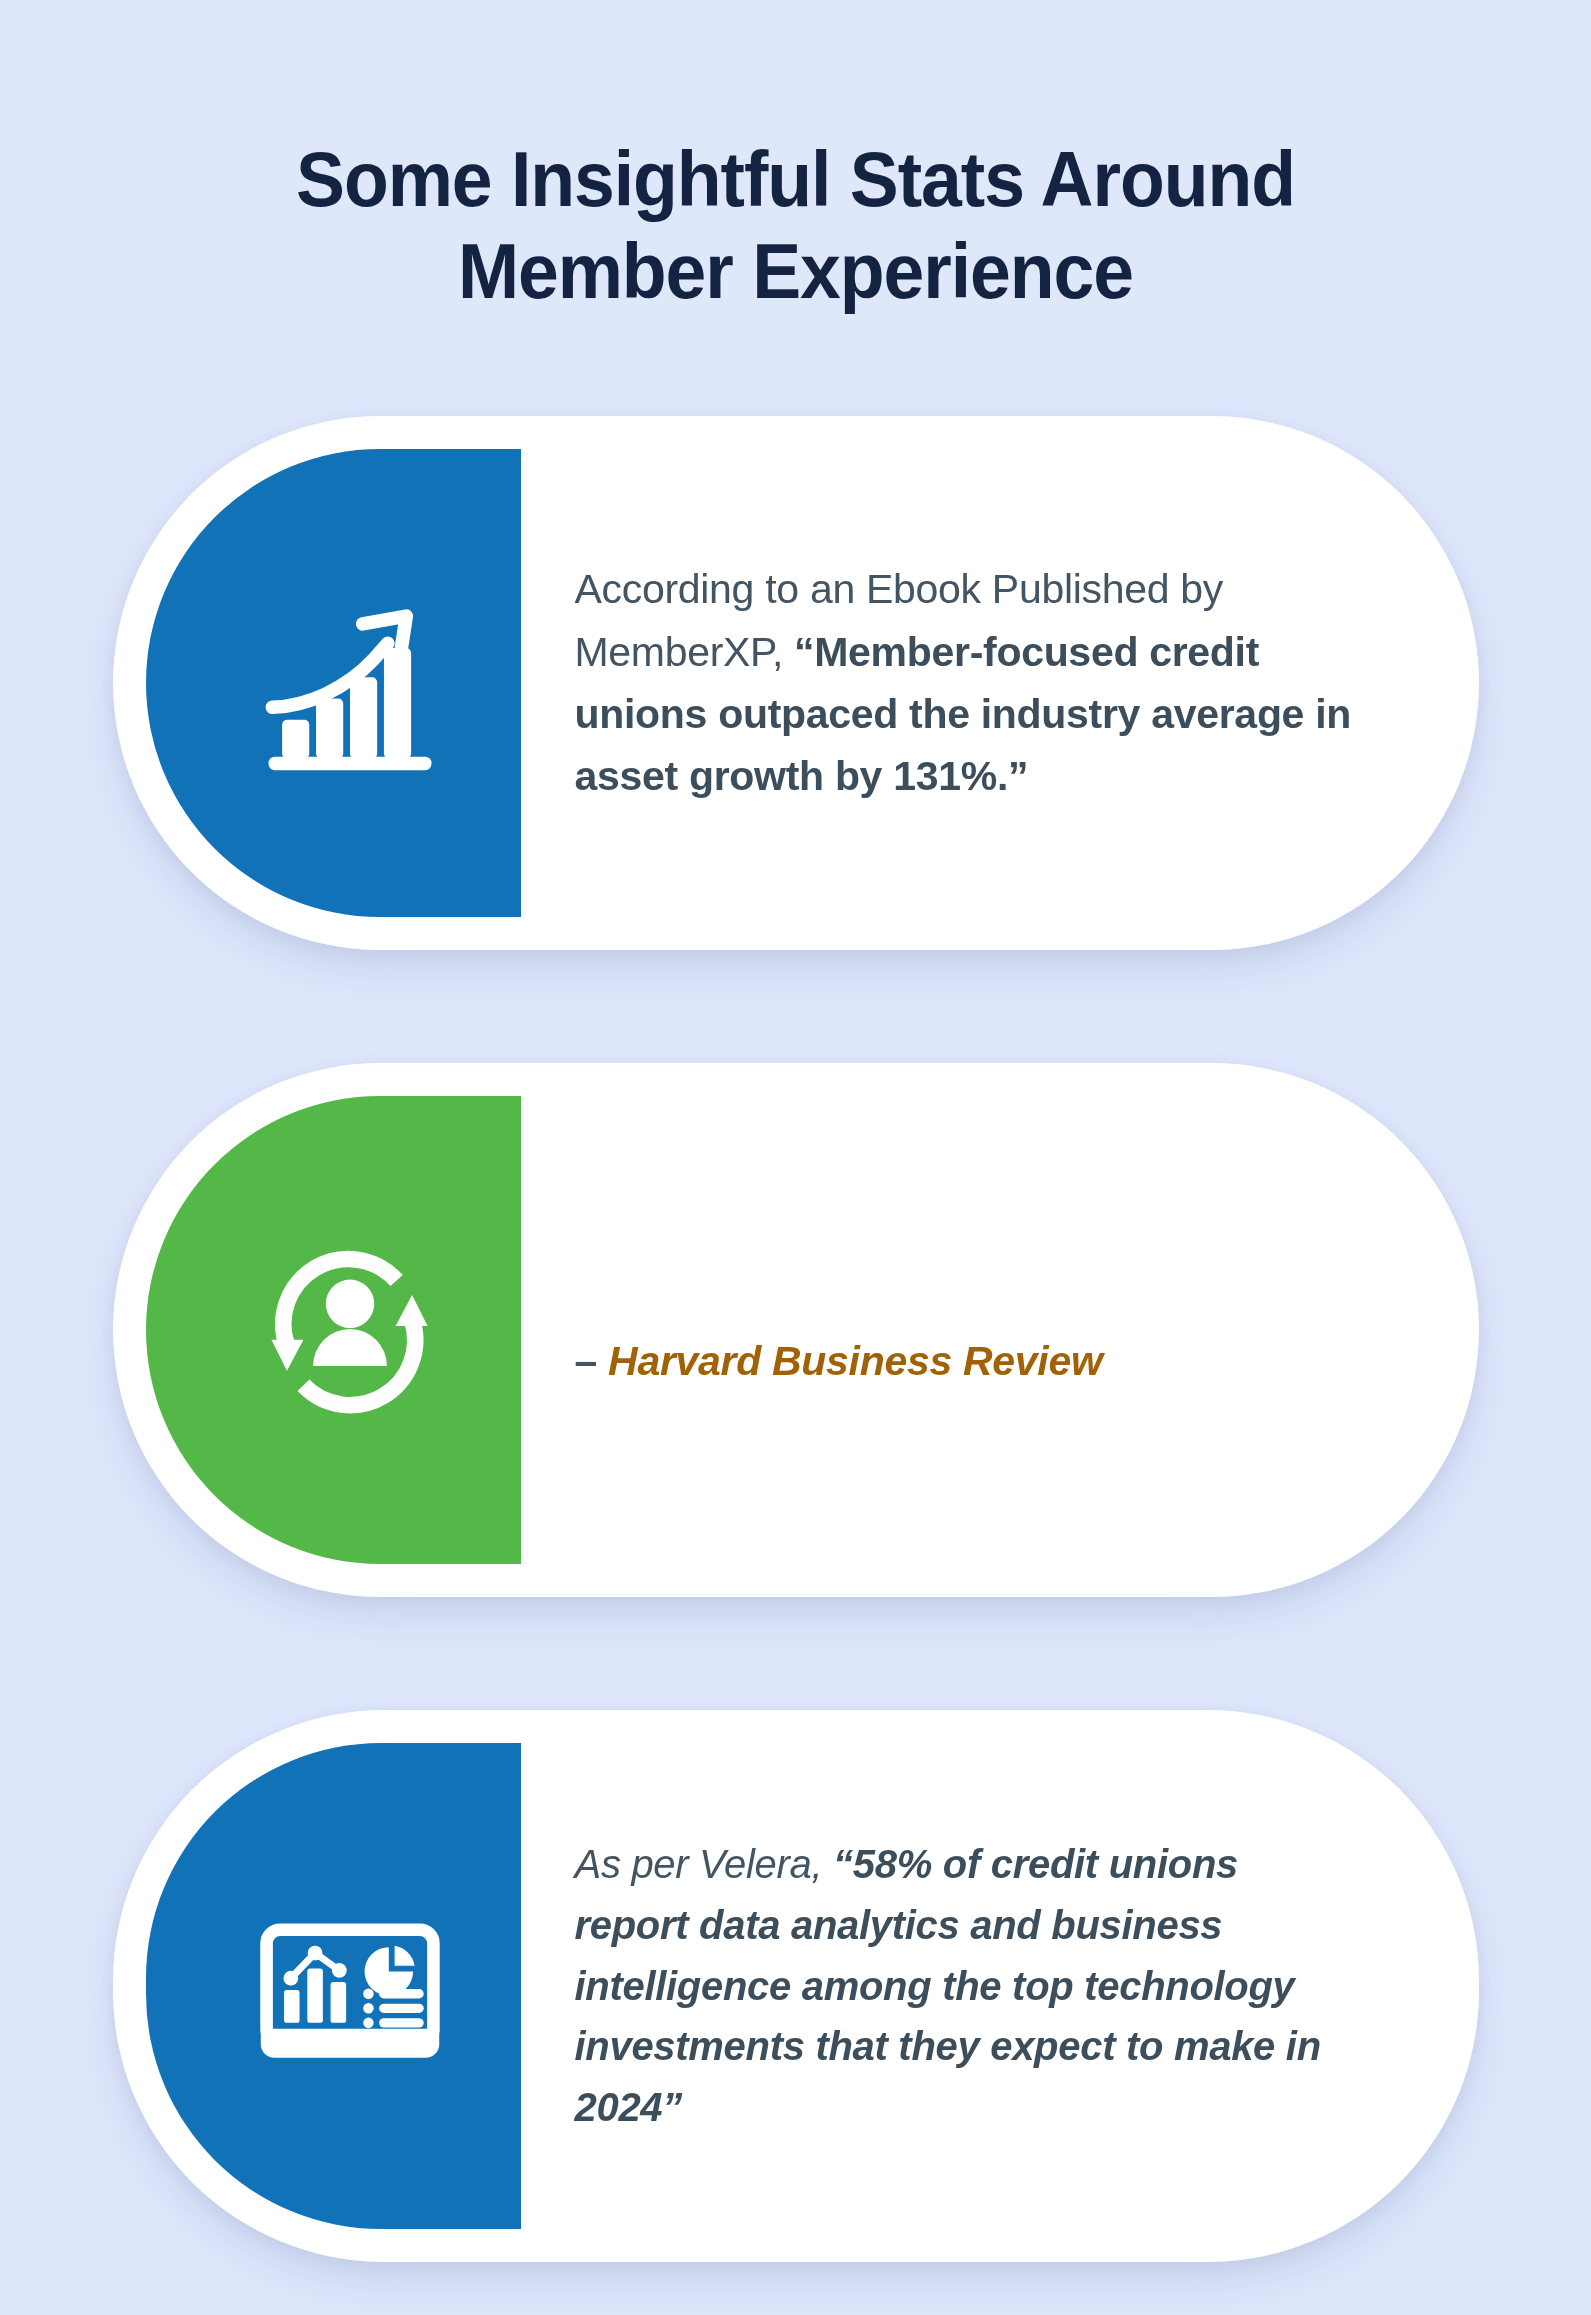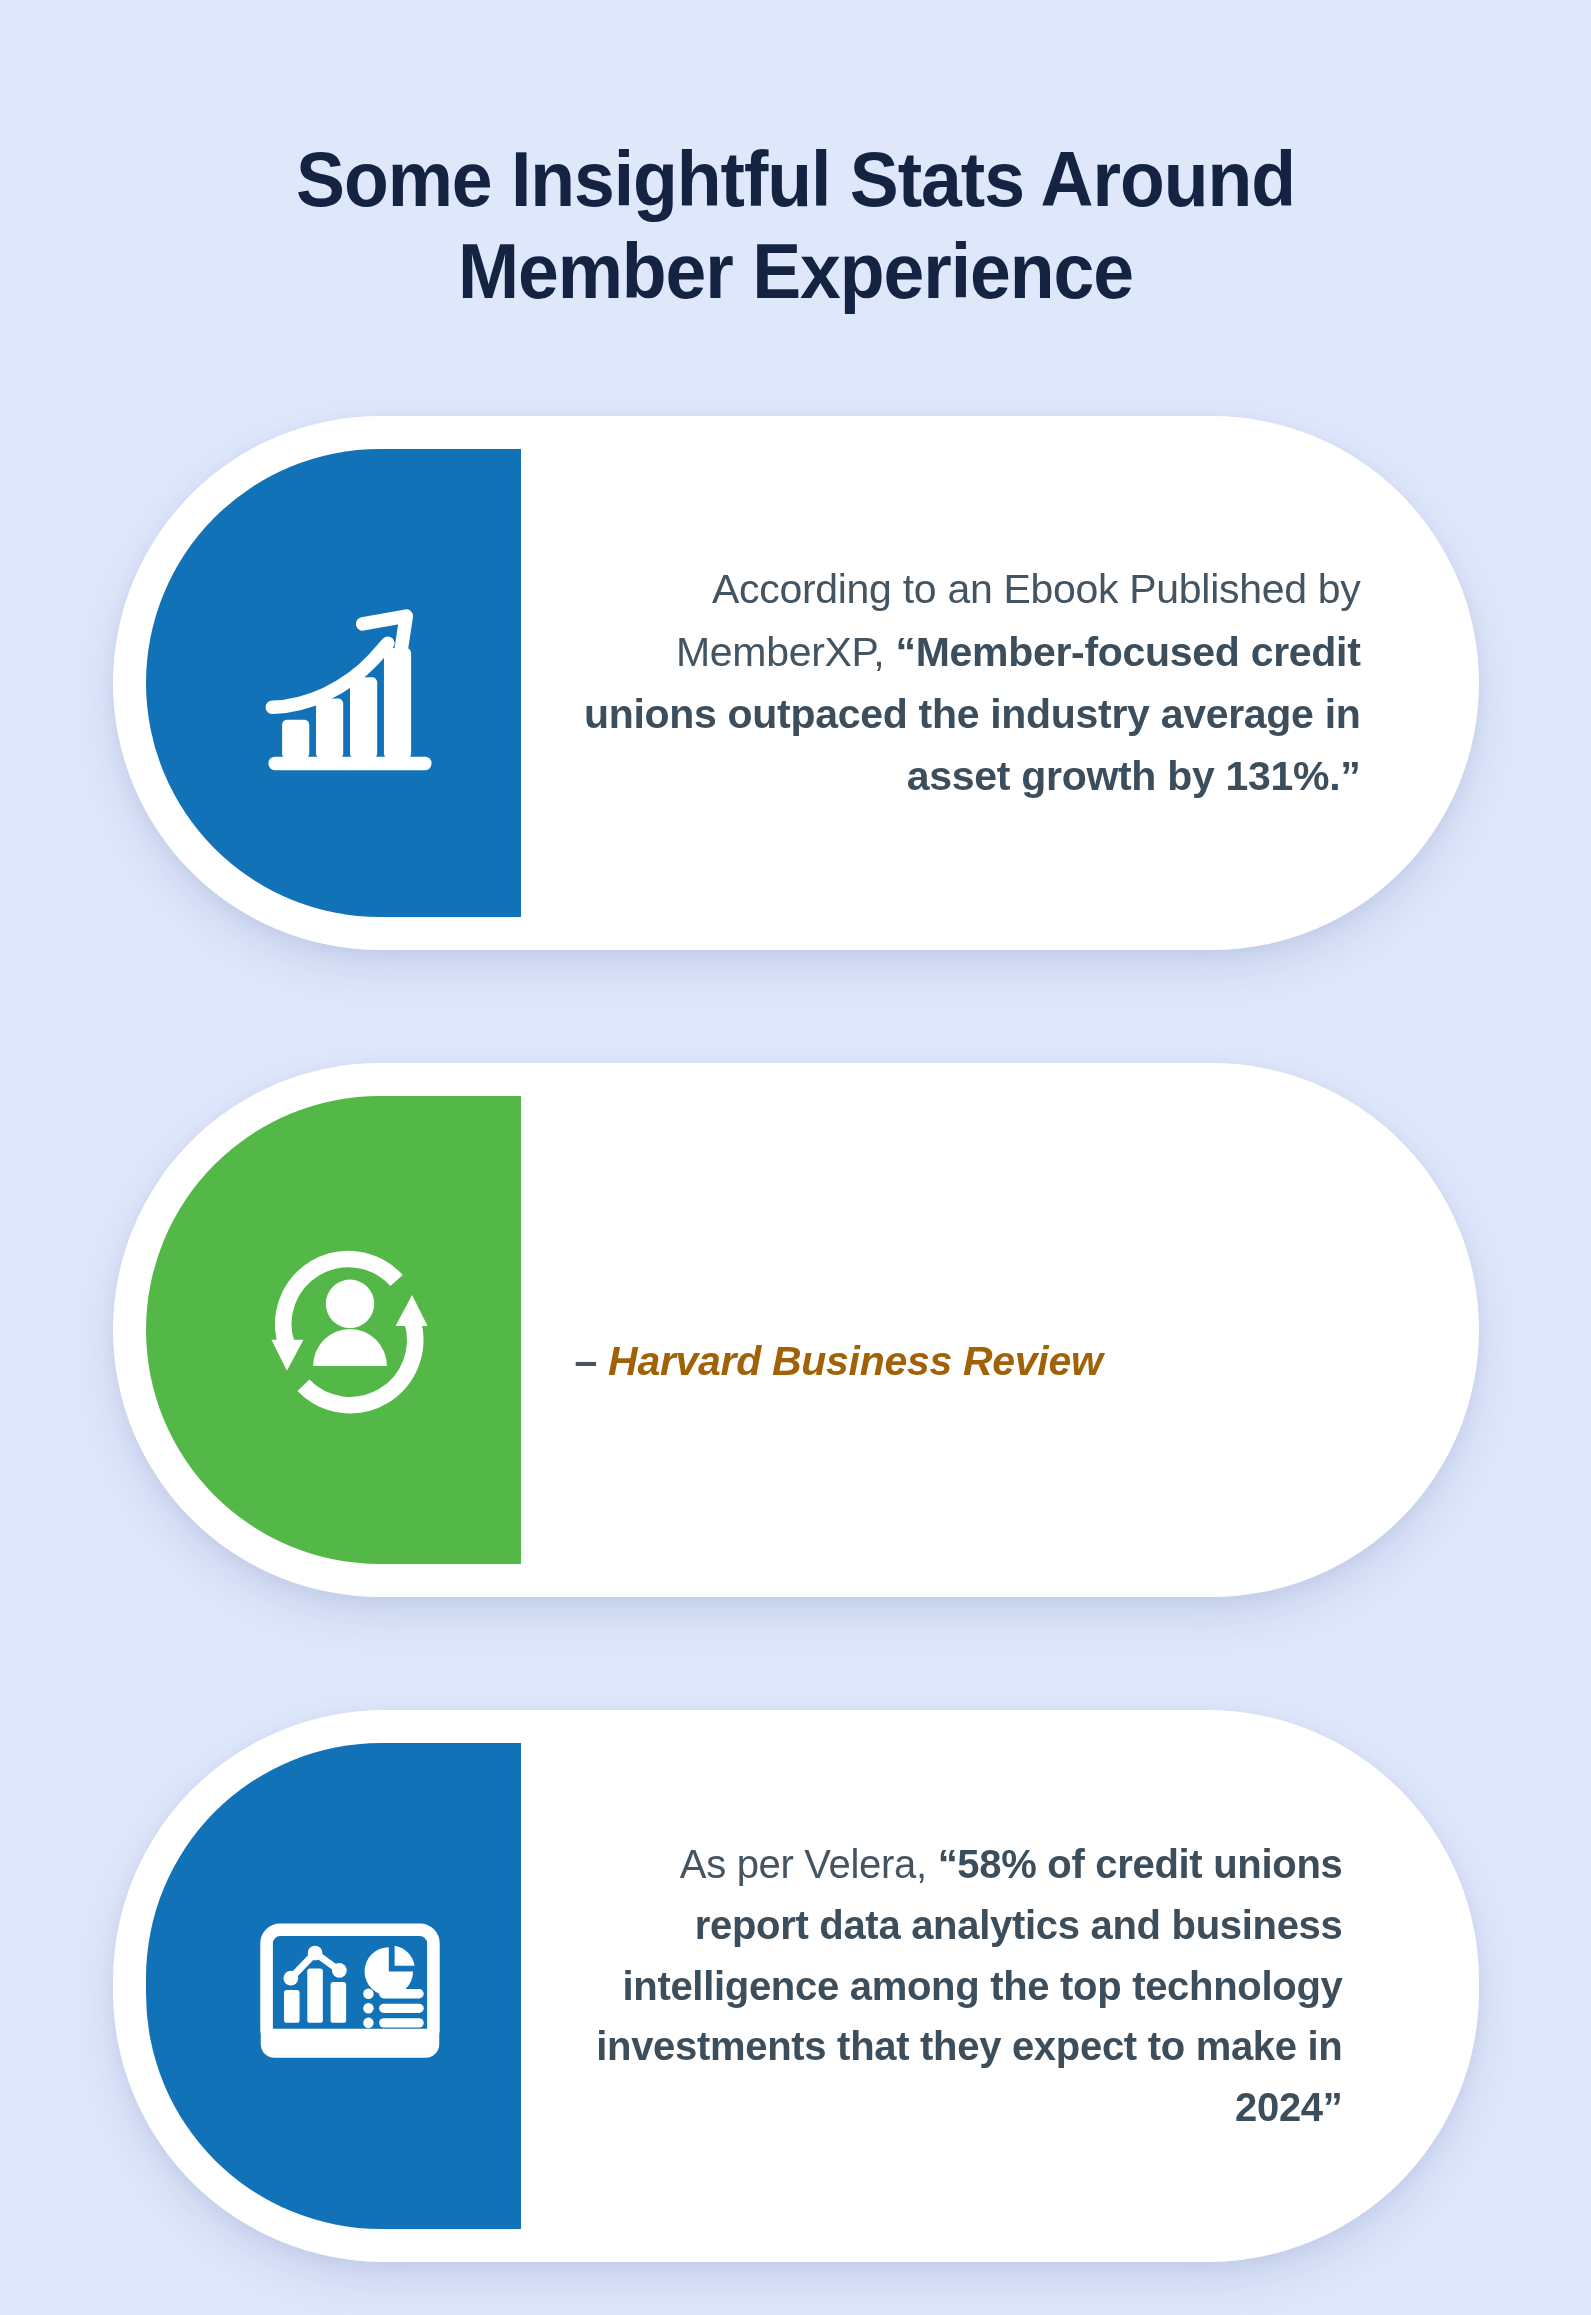--- a/index.html
+++ b/index.html
@@ -37,21 +37,20 @@
     width:1366px;
     height:534px;
     margin:0 auto 113px auto;
     background:#ffffff;
     border-radius:271px;
     box-shadow:0 20px 42px rgba(110,128,180,0.20),
                0 3.6px 12.7px rgba(110,128,180,0.10);
     overflow:hidden;
     display:flex;
     align-items:stretch;
-    text-align:right;
   }
   .card:last-child{margin-bottom:0;}
 
   
   .card-panel{
     position:relative;
     flex:0 0 375px;
     margin:33px 0 33px 33px;
     border-top-left-radius:235px;
     border-bottom-left-radius:235px;
@@ -92,21 +91,21 @@
     font-weight:700;
   }
   .attrib-dash{color:#435463;font-weight:700;font-style:normal;}
 
   
   #card-1 .card-body{padding-right:118px;}
   #card-2 .card-body{padding-right:154px;}
   #card-2 .card-text{font-weight:700;}
   #card-3 .card-body{padding-right:136px;}
   #card-3{height:552px;}
-  #card-3 .card-text{font-size:40px;}
+  #card-3 .card-text{font-size:40px;font-style:italic;}
 </style>
 </head>
 <body>
 
 <h1 class="page-title">
   <span class="tl">Some Insightful Stats Around</span>
   <span class="tl">Member Experience</span>
 </h1>
 
 <div class="cards">

